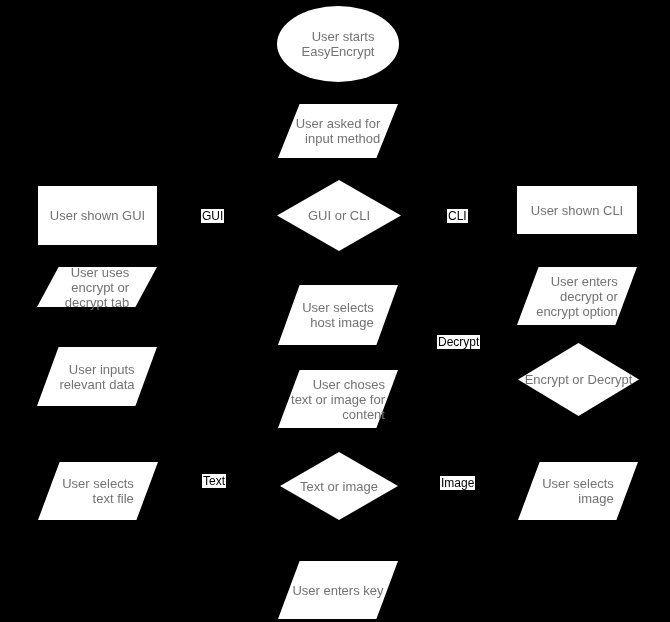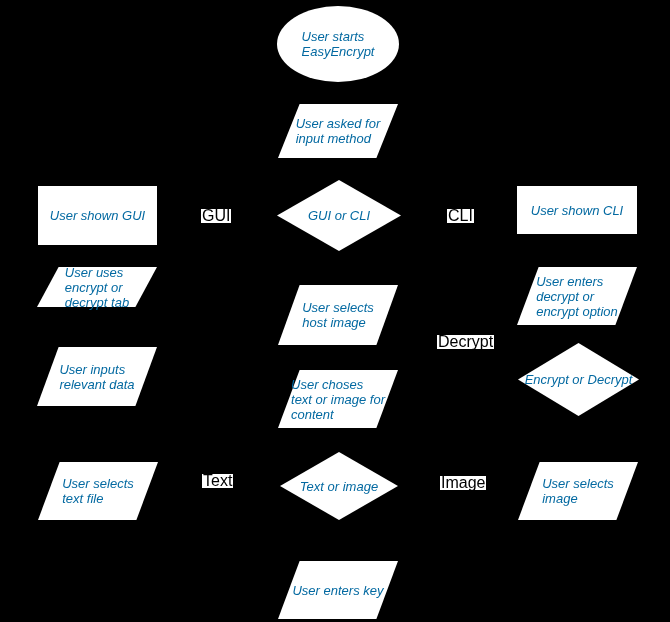--- a/index.html
+++ b/index.html
@@ -20,32 +20,31 @@
   }
   .node svg ellipse,
   .node svg polygon,
   .node svg rect { fill: #ffffff; }
   .node .label {
     position: absolute;
     left: 0; top: 0; right: 0; bottom: 0;
     display: flex;
     align-items: center;
     justify-content: center;
-    text-align: left;
+    text-align: right;
     white-space: pre-line;
     font-size: 13px;
     line-height: 15px;
-    color: #0369a1;
-    font-style: italic;
+    color: #737373;
   }
   .chip {
     position: absolute;
     background: #ffffff;
     color: #000000;
-    font-size: 16px;
+    font-size: 12px;
     line-height: 14px;
     padding: 0 1px;
     white-space: nowrap;
   }
 </style>
 </head>
 <body>
 
 <div class="canvas">
 

